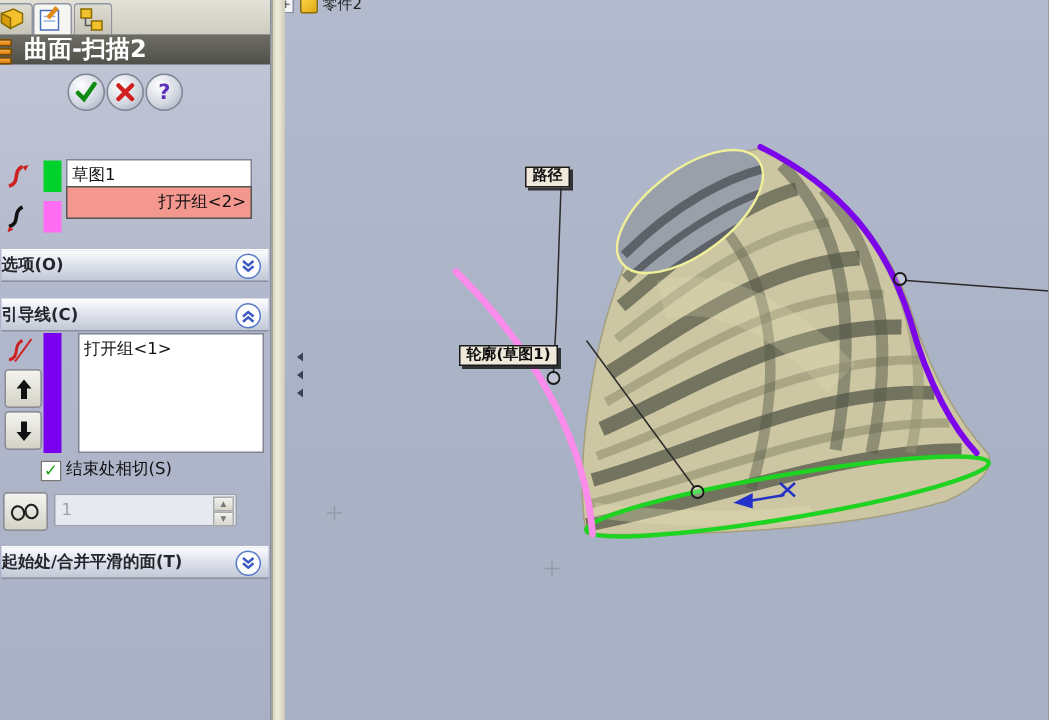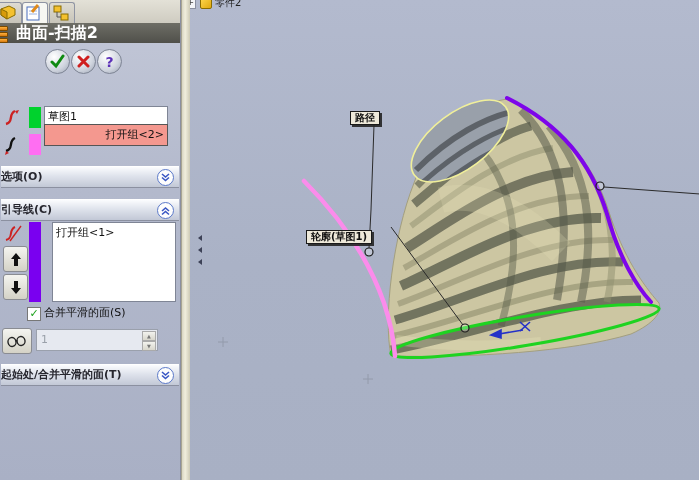--- a/index.html
+++ b/index.html
@@ -171,21 +171,21 @@
       <svg width="12" height="15">
         <polygon points="6,1 11,7 8,7 8,14 4,14 4,7 1,7" fill="#111"></polygon>
       </svg>
     </div>
     <div class="arrbtn" style="top:274px;">
       <svg width="12" height="15">
         <polygon points="6,14 11,8 8,8 8,1 4,1 4,8 1,8" fill="#111"></polygon>
       </svg>
     </div>
     <div id="mergechk">✓</div>
-    <div id="mergelbl">合并平滑的面(S)</div>
+    <div id="mergelbl">结束处相切(S)</div>
 
     <div id="glassbtn">
       <svg width="22" height="14">
         <ellipse cx="6" cy="8" rx="4" ry="4.5" fill="none" stroke="#222" stroke-width="1.4" transform="rotate(-12 6 8)"></ellipse>
         <ellipse cx="15" cy="7" rx="4" ry="4.5" fill="none" stroke="#222" stroke-width="1.4" transform="rotate(-12 15 7)"></ellipse>
         <line x1="9.5" y1="7" x2="11.5" y2="6.8" stroke="#222" stroke-width="1.4"></line>
       </svg>
     </div>
     <div id="spinner">
       <span>1</span>

